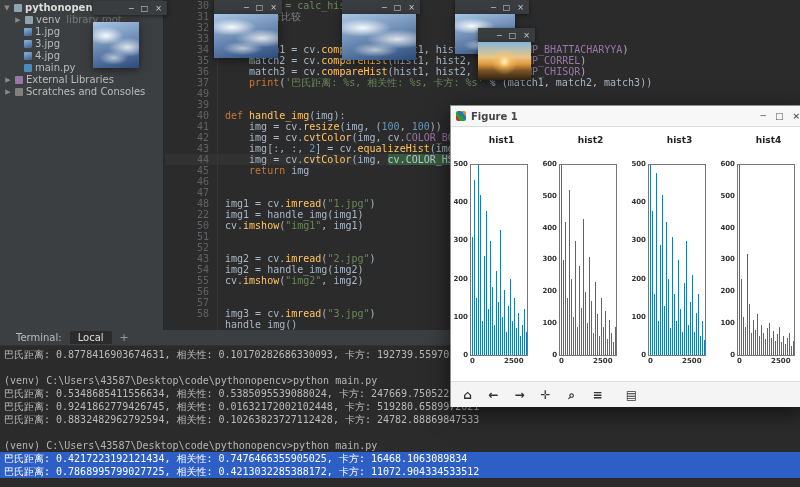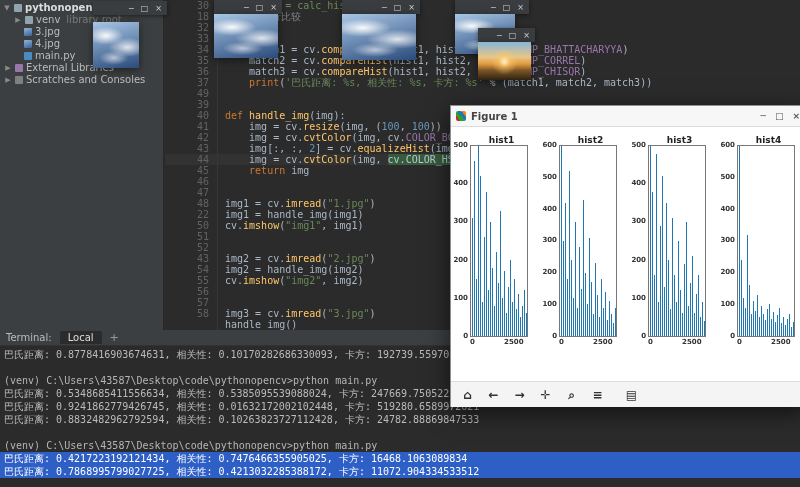--- a/index.html
+++ b/index.html
@@ -29,21 +29,21 @@
   .code-line.current{background:#323232;}
   .lnum{width:44px;padding-right:8px;text-align:right;color:#606366;flex:0 0 auto;}
   .lcode{border-left:1px solid #343638;padding-left:7px;}
   .tok-pln{color:#a9b7c6}.tok-kw{color:#cc7832}.tok-fn{color:#ffc66b}.tok-str{color:#6a8759}
   .tok-num{color:#6897bb}.tok-cst{color:#9876aa}.tok-cmt{color:#808080}
   .tok-hl{background:#365c3c;color:#b9c7d6;border-radius:1px;}
 
   
   .terminal{position:absolute;left:0;top:330px;right:0;bottom:0;background:#2b2b2b;overflow:hidden;}
   .term-tabs{height:15px;background:#3c3f41;display:flex;align-items:center;gap:8px;
-             padding:0 6px;font-size:10px;color:#bbbbbb;border-bottom:1px solid #323232;}
+             padding:0 16px;font-size:10px;color:#bbbbbb;border-bottom:1px solid #323232;}
   .term-tab{background:#2b2b2b;padding:0 8px;height:13px;line-height:13px;color:#dddddd;border-radius:2px 2px 0 0;}
   .term-add{color:#9a9a9a;font-size:11px;}
   .term-body{padding-top:2px;font-family:"DejaVu Sans Mono",monospace;font-size:10px;}
   .trow{height:13px;line-height:13px;padding-left:4px;white-space:nowrap;}
   .trow.out{color:#bbbbbb}.trow.prompt{color:#b5b5b5}
   .trow.sel{background:#2d5fc7;color:#ffffff;}
 
   
   .fw{position:absolute;z-index:6;}
   .fw-title{height:14px;background:#3a3d40;box-shadow:0 1px 4px rgba(0,0,0,.5);display:flex;align-items:center;
@@ -67,21 +67,21 @@
   .figure-window{position:absolute;left:450px;top:105px;width:356px;height:302px;background:#ffffff;
                  border:1px solid #8f8f8f;box-shadow:0 6px 22px rgba(0,0,0,.6);z-index:20;box-sizing:border-box;font-weight:bold;}
   .fig-titlebar{height:20px;background:#f7f7f7;border-bottom:1px solid #dcdcdc;display:flex;align-items:center;
                 gap:5px;padding:0 5px;font-size:10px;color:#444444;}
   .fig-icon{width:10px;height:10px;border-radius:2px;
             background:linear-gradient(45deg,#d62728 25%,#2ca02c 25% 50%,#1f77b4 50% 75%,#ff7f0e 75%);}
   .fig-controls{margin-left:auto;display:flex;gap:9px;color:#555555;font-size:9px;}
   .fig-body{position:relative;height:280px;}
   .fig-plots{display:flex;justify-content:space-between;padding:8px 6px 0 4px;}
   .subplot{width:77px;}
-  .sp-title{font-size:9px;color:#222222;text-align:center;margin-left:16px;margin-bottom:0;}
+  .sp-title{font-size:9px;color:#222222;text-align:center;margin-left:16px;margin-bottom:19px;}
   .sp-mid{display:flex;}
   .sp-ylabels{width:15px;height:192px;display:flex;flex-direction:column;justify-content:space-between;
               align-items:flex-end;font-size:7px;color:#333333;padding-right:2px;box-sizing:border-box;}
   .sp-ylabels span{height:7px;line-height:7px;margin:-3px 0;}
   .sp-plot{width:58px;height:192px;border:1px solid #777777;box-sizing:border-box;background:#ffffff;
            display:flex;align-items:flex-end;gap:1px;padding:0 1px;overflow:hidden;}
   .bar{flex:1 1 auto;min-width:1px;background:#1f77b4;}
   .sp-xlabels{position:relative;height:10px;font-size:7px;color:#333333;margin-left:15px;}
   .sp-xlabels span{position:absolute;top:1px;}
   .fig-toolbar{position:absolute;left:0;right:0;bottom:0;height:25px;background:#f4f4f4;border-top:1px solid #dddddd;
@@ -104,20 +104,24 @@
     </div>
     <div>
         <div class="tree-row" style="padding-left: 14px;">
           <span class="chev">▶</span>
           <span class="ticon folder"></span>
           <span class="lbl">venv</span>
           <span class="suffix">library root</span>
         </div>
         <div class="tree-row" style="padding-left: 24px;">
           <span class="ticon image"></span>
+          <span class="lbl">1.jpg</span>
+        </div>
+        <div class="tree-row" style="padding-left: 24px;">
+          <span class="ticon image"></span>
           <span class="lbl">3.jpg</span>
         </div>
         <div class="tree-row" style="padding-left: 24px;">
           <span class="ticon image"></span>
           <span class="lbl">4.jpg</span>
         </div>
         <div class="tree-row" style="padding-left: 24px;">
           <span class="ticon python"></span>
           <span class="lbl">main.py</span>
         </div>
@@ -130,21 +134,21 @@
           <span class="chev">▶</span>
           <span class="ticon scratch"></span>
           <span class="lbl">Scratches and Consoles</span>
         </div>
       </div>
   </aside>
 
   <main class="editor">
     <div>
         <div class="code-line"><span class="lnum">30</span><span class="lcode"><span class="tok-str">    hist2 = calc_hist(image2)'''</span></span></div>
-        <div class="code-line"><span class="lnum">18</span><span class="lcode"><span class="tok-cmt">    # 进行比较</span></span></div>
+        <div class="code-line"><span class="lnum">31</span><span class="lcode"><span class="tok-cmt">    # 进行比较</span></span></div>
         <div class="code-line"><span class="lnum">32</span><span class="lcode"></span></div>
         <div class="code-line"><span class="lnum">33</span><span class="lcode"></span></div>
         <div class="code-line"><span class="lnum">34</span><span class="lcode"><span class="tok-pln">    match1 = cv.</span><span class="tok-fn">compareHist</span><span class="tok-pln">(hist1, hist2, cv.</span><span class="tok-cst">HISTCMP_BHATTACHARYYA</span><span class="tok-pln">)</span></span></div>
         <div class="code-line"><span class="lnum">35</span><span class="lcode"><span class="tok-pln">    match2 = cv.</span><span class="tok-fn">compareHist</span><span class="tok-pln">(hist1, hist2, cv.</span><span class="tok-cst">HISTCMP_CORREL</span><span class="tok-pln">)</span></span></div>
         <div class="code-line"><span class="lnum">36</span><span class="lcode"><span class="tok-pln">    match3 = cv.</span><span class="tok-fn">compareHist</span><span class="tok-pln">(hist1, hist2, cv.</span><span class="tok-cst">HISTCMP_CHISQR</span><span class="tok-pln">)</span></span></div>
         <div class="code-line"><span class="lnum">37</span><span class="lcode"><span class="tok-kw">    print</span><span class="tok-pln">(</span><span class="tok-str">'巴氏距离: %s, 相关性: %s, 卡方: %s'</span><span class="tok-pln"> % (match1, match2, match3))</span></span></div>
         <div class="code-line"><span class="lnum">49</span><span class="lcode"></span></div>
         <div class="code-line"><span class="lnum">39</span><span class="lcode"></span></div>
         <div class="code-line"><span class="lnum">40</span><span class="lcode"><span class="tok-kw">def </span><span class="tok-fn">handle_img</span><span class="tok-pln">(img):</span></span></div>
         <div class="code-line"><span class="lnum">41</span><span class="lcode"><span class="tok-pln">    img = cv.</span><span class="tok-fn">resize</span><span class="tok-pln">(img, (</span><span class="tok-num">100</span><span class="tok-pln">, </span><span class="tok-num">100</span><span class="tok-pln">))</span></span></div>

